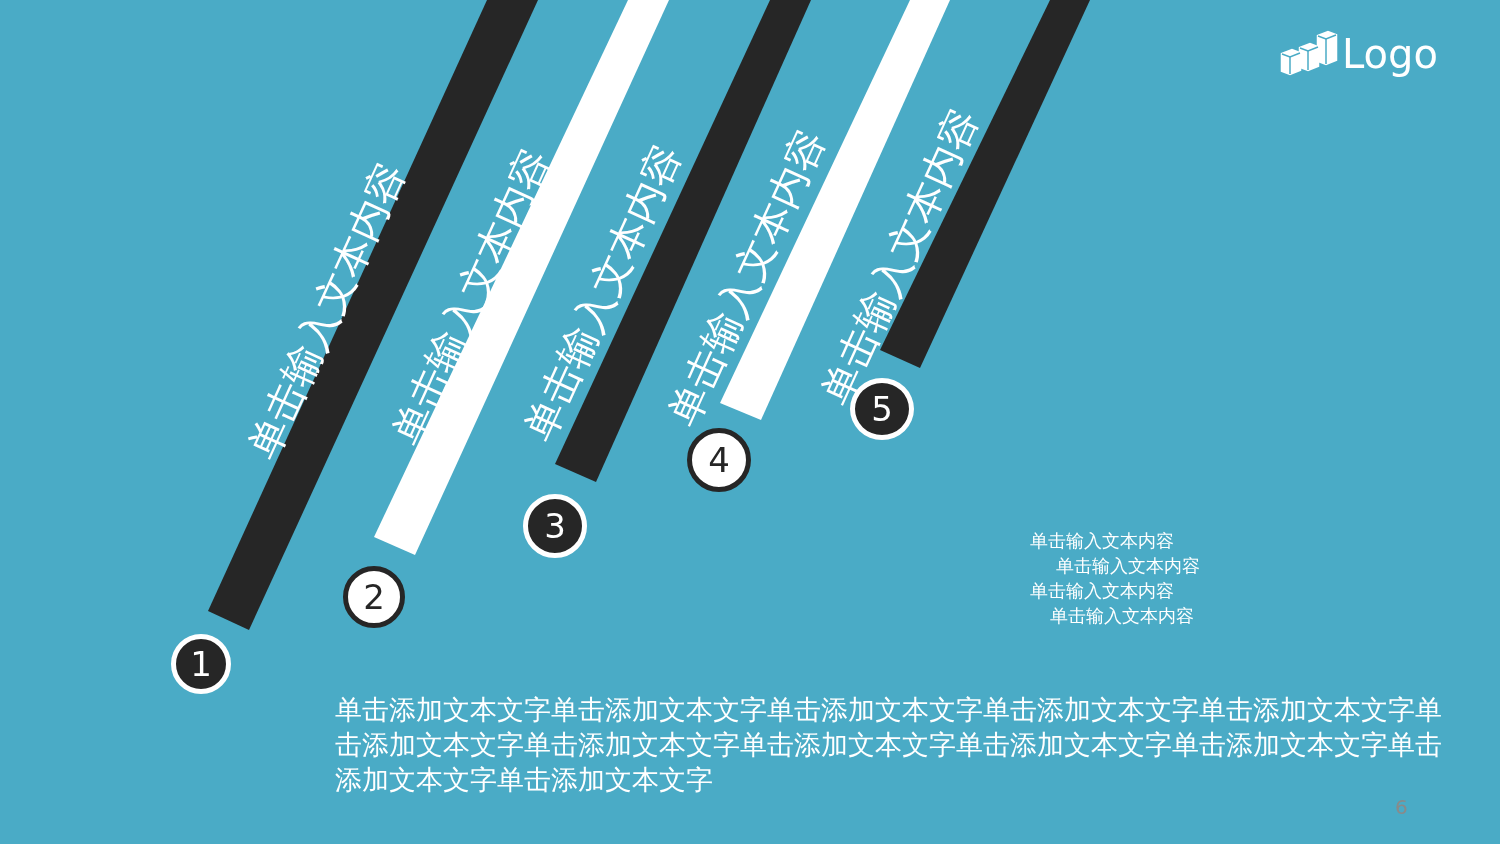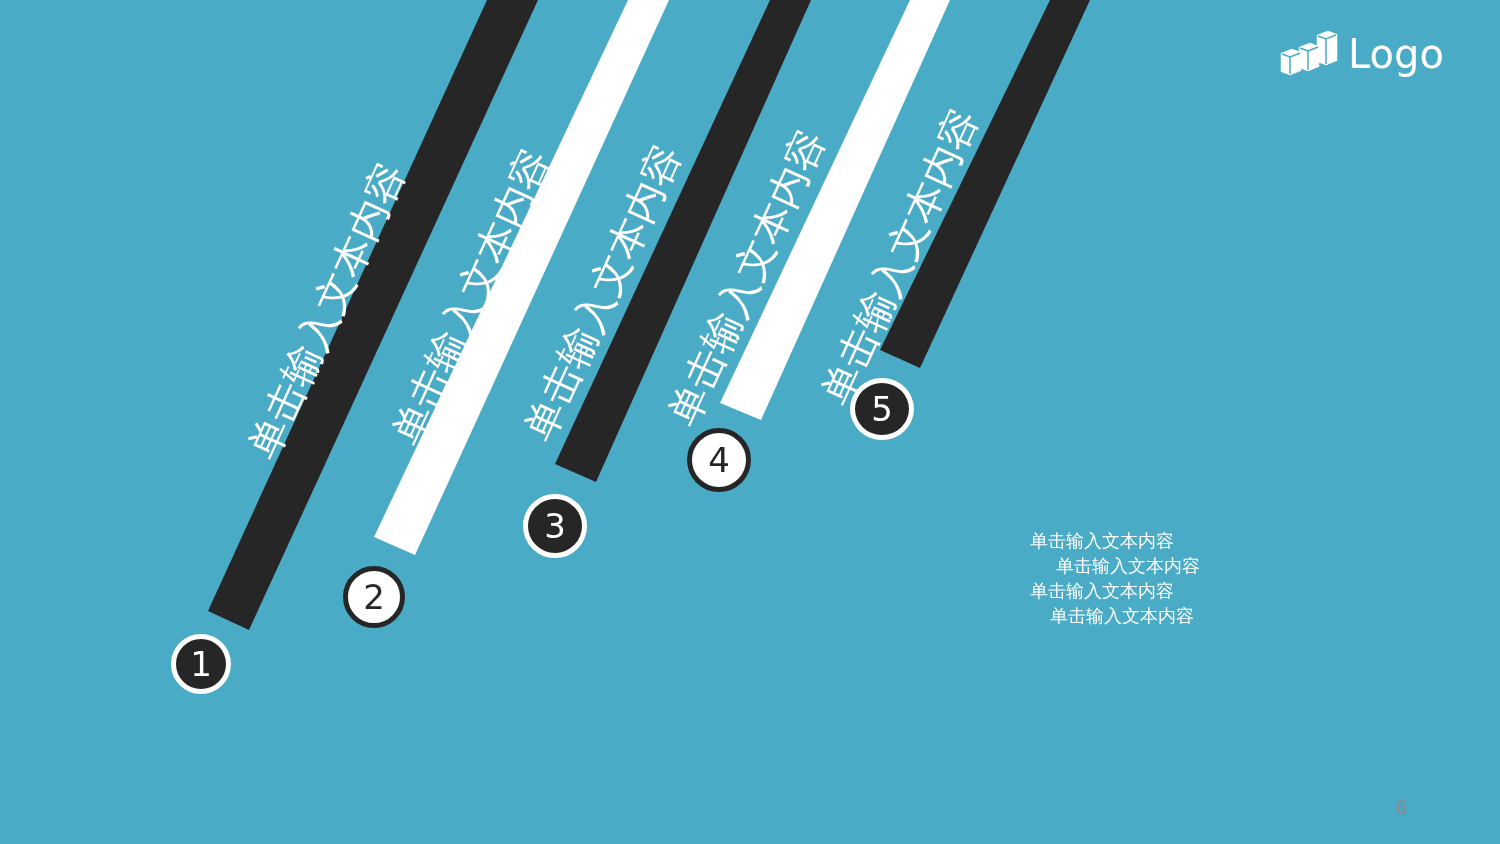--- a/index.html
+++ b/index.html
@@ -20,21 +20,21 @@
     transform: rotate(-65.5deg);
   }
   .badge {
     position: absolute; width: 54px; height: 54px; border-radius: 50%;
     display: flex; align-items: center; justify-content: center;
     font-size: 34px; box-sizing: border-box;
   }
   .badge.dark { background: #262626; color: #ffffff; border: 5px solid #ffffff; }
   .badge.light { background: #ffffff; color: #262626; border: 5px solid #262626; }
   .logo { position: absolute; left: 1280px; top: 30px; display: flex; align-items: center; }
-  .logo-text { font-size: 40px; color: #ffffff; margin-left: 10px; line-height: 1; }
+  .logo-text { font-size: 40px; color: #ffffff; margin-left: 4px; line-height: 1; }
   .side-title { position: absolute; left: 1026px; top: 448px; font-size: 42px; font-weight: bold; color: #ffffff; }
   .side-lines { position: absolute; left: 1030px; top: 528px; font-size: 18px; line-height: 25px; color: #ffffff; }
   .side-lines div { white-space: nowrap; }
   .body-para {
     position: absolute; left: 335px; top: 692px; width: 1120px;
     font-size: 27px; line-height: 35px; color: #ffffff;
   }
   .page-num { position: absolute; left: 1395px; top: 795px; font-size: 20px; color: #8a8a8a; }
 </style>
 </head>
@@ -81,15 +81,16 @@
     <span class="logo-text">Logo</span>
   </div>
 
   <div class="side-lines">
     <div>单击输入文本内容</div>
     <div style="padding-left:26px;">单击输入文本内容</div>
     <div>单击输入文本内容</div>
     <div style="padding-left:20px;">单击输入文本内容</div>
   </div>
 
+  <div class="body-para">单击添加文本文字单击添加文本文字单击添加文本文字单击添加文本文字单击添加文本文字单击添加文本文字单击添加文本文字单击添加文本文字单击添加文本文字单击添加文本文字单击添加文本文字单击添加文本文字</div>
 
   <div class="page-num">6</div>
 </div>
 
 </body></html>

